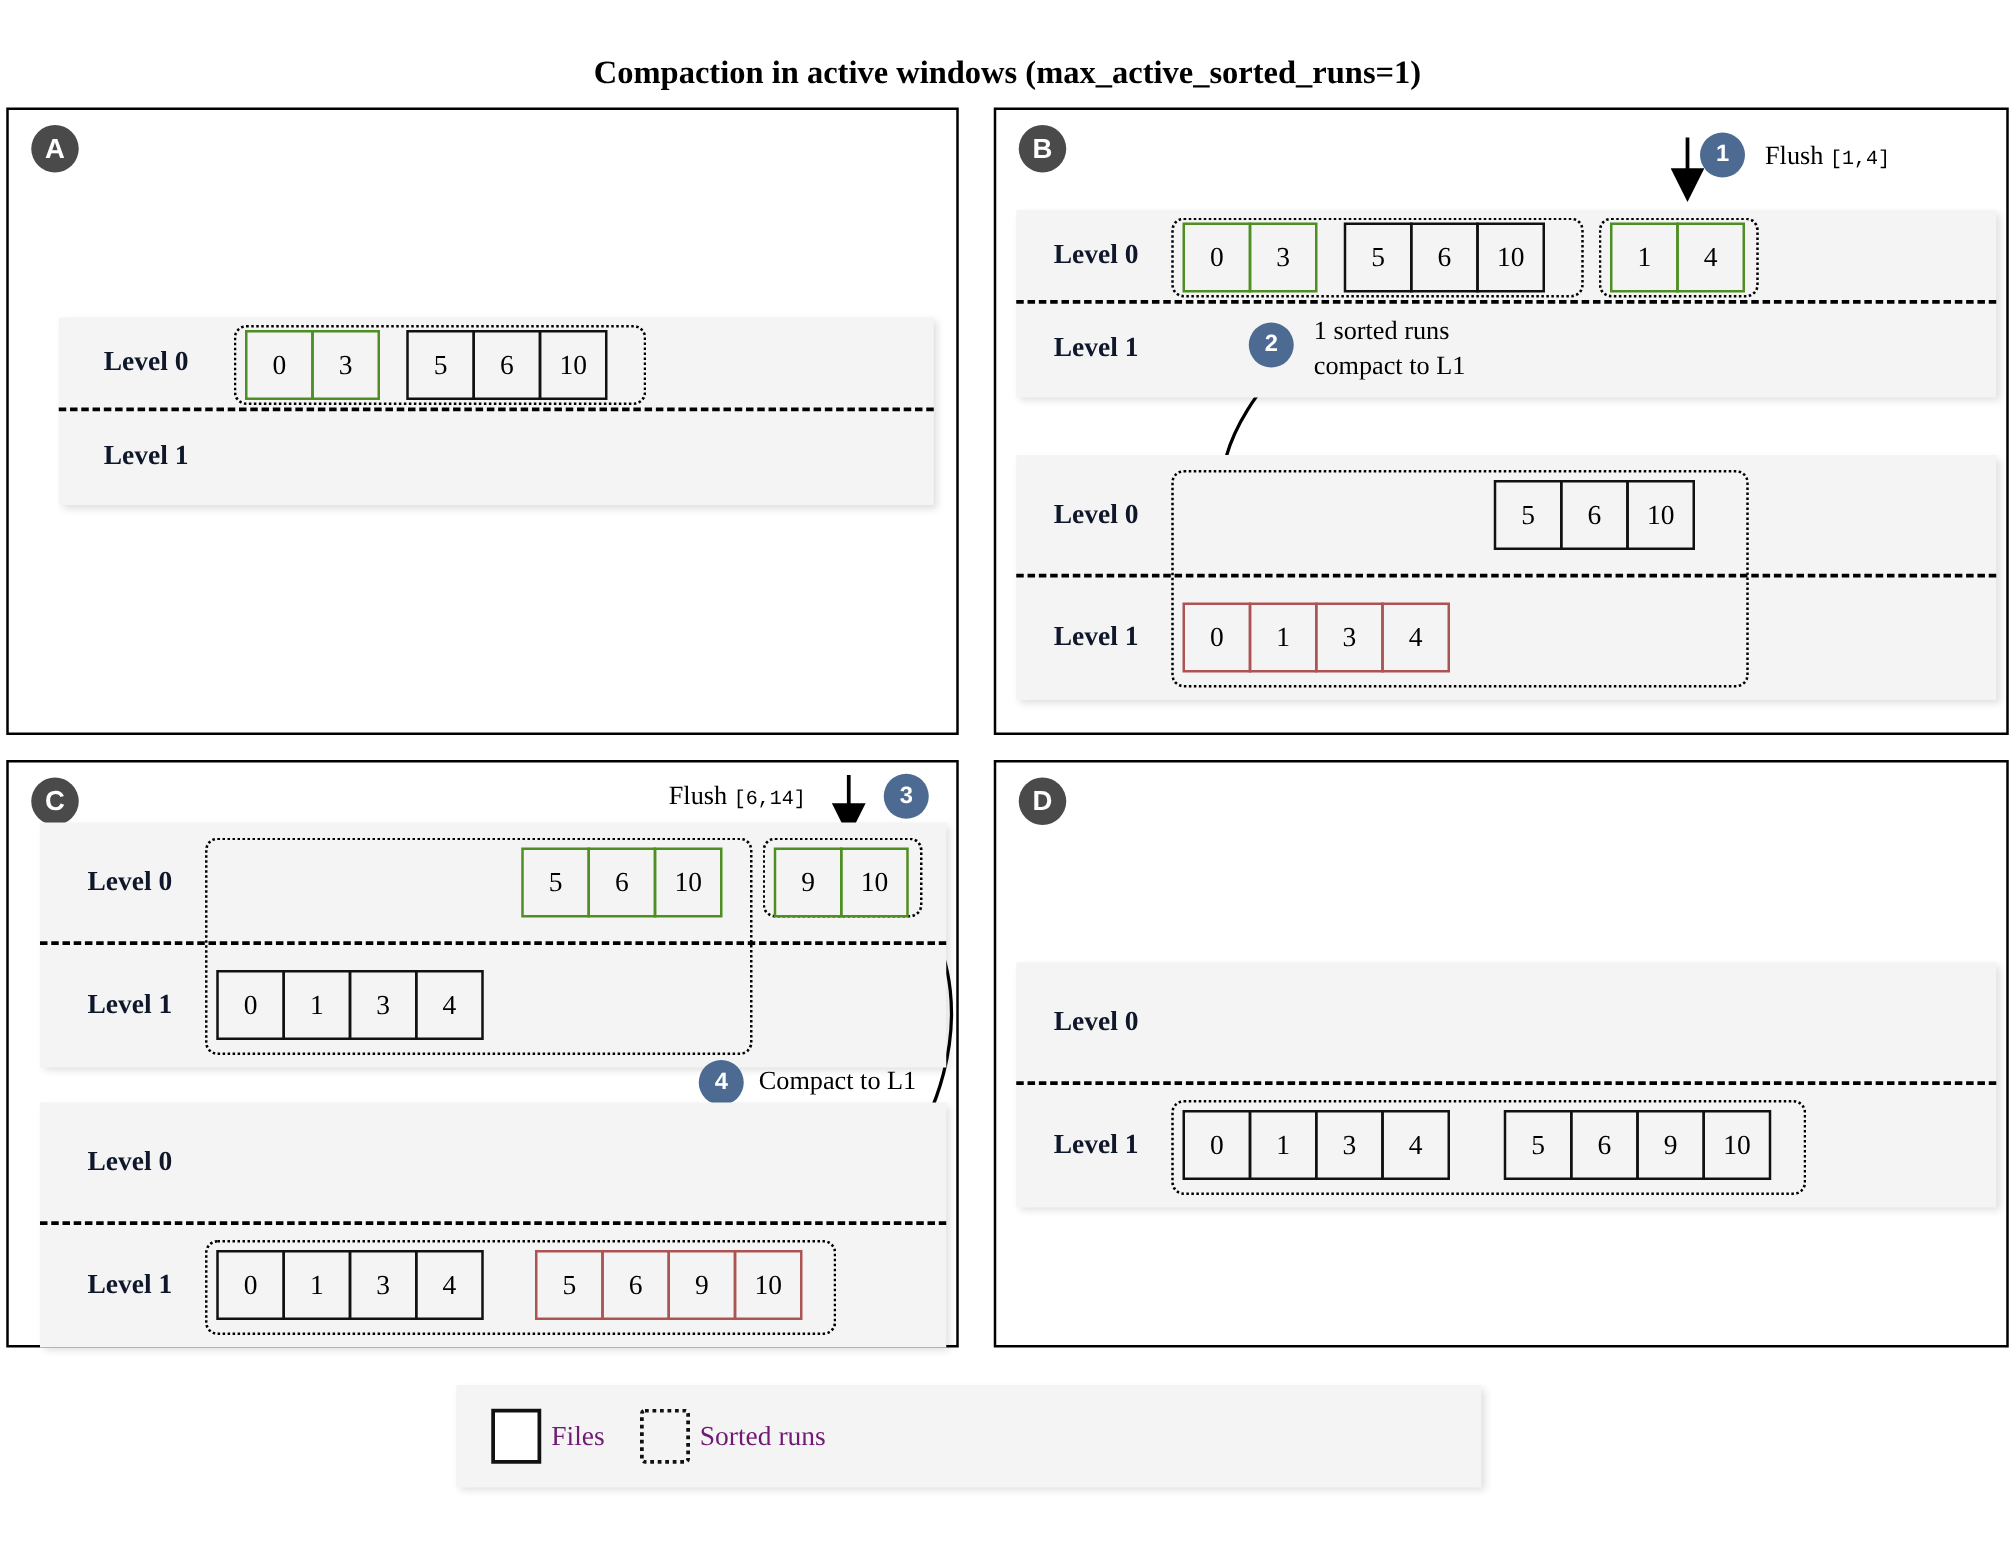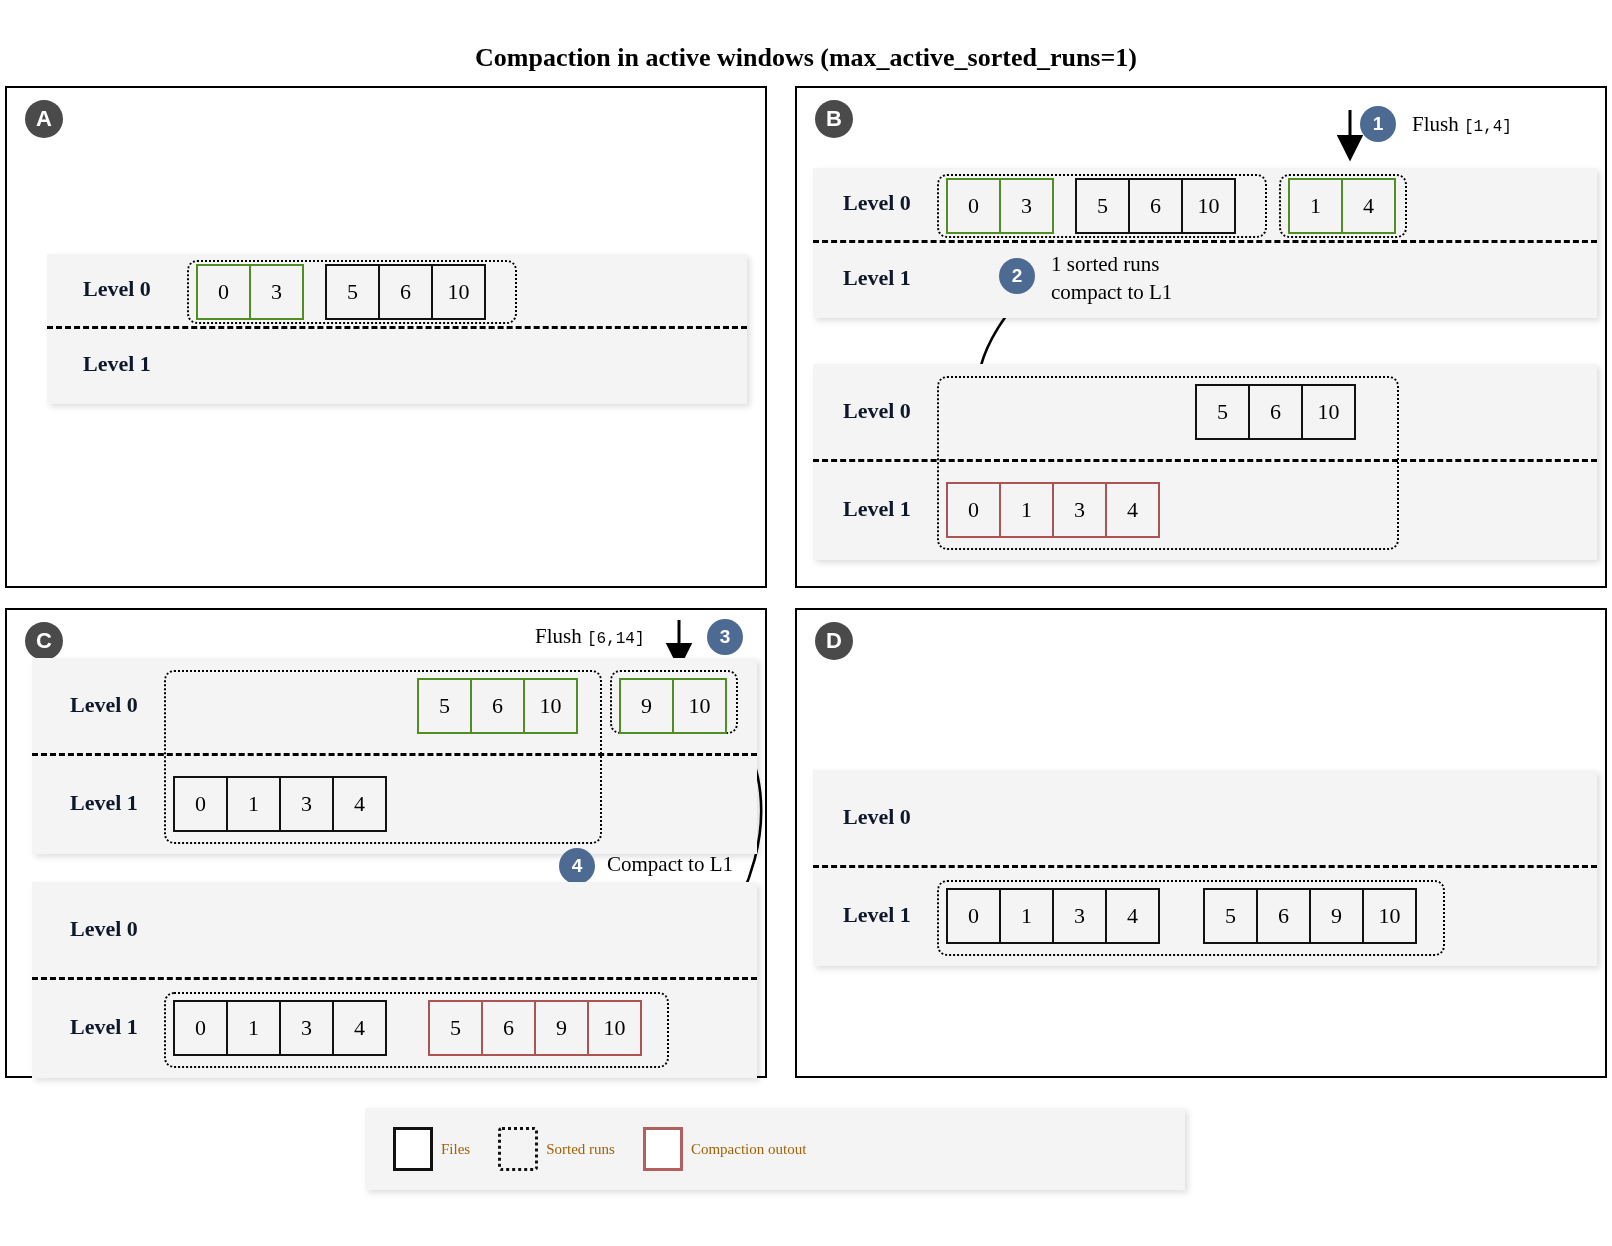--- a/index.html
+++ b/index.html
@@ -107,21 +107,21 @@
     background:#f4f4f4;
     box-shadow:3px 3px 6px rgba(0,0,0,0.13);
     display:flex;align-items:center;
   }
   .lg-item{display:flex;align-items:center;margin-left:28px;}
   .lg-swatch{width:40px;height:44px;box-sizing:border-box;margin-right:8px;background:#fff;}
   .lg-swatch.files{border:3px solid #111;}
   .lg-swatch.sorted{border:3px dotted #111;border-radius:4px;background:transparent;}
   .lg-swatch.input{border:3px solid #7aa451;}
   .lg-swatch.output{border:3px solid #b35f5f;}
-  .lg-label{font-size:15px;color:#a16207;white-space:nowrap;}
+  .lg-label{font-size:22px;color:#701a75;white-space:nowrap;}
 </style>
 </head>
 <body>
 
 <div class="title">Compaction in active windows (max_active_sorted_runs=1)</div>
 
 <div class="panel" id="panel-a">
   <div class="panel-badge">A</div>
 
   <div class="lvlblock" style="left:40px;top:166px;width:700px;height:150px;">
@@ -331,17 +331,13 @@
 
 <div id="legend">
   <div class="lg-item">
     <div class="lg-swatch files"></div>
     <div class="lg-label">Files</div>
   </div>
   <div class="lg-item">
     <div class="lg-swatch sorted"></div>
     <div class="lg-label">Sorted runs</div>
   </div>
-  <div class="lg-item">
-    <div class="lg-swatch output"></div>
-    <div class="lg-label">Compaction outout</div>
-  </div>
 </div>
 
 </body></html>

